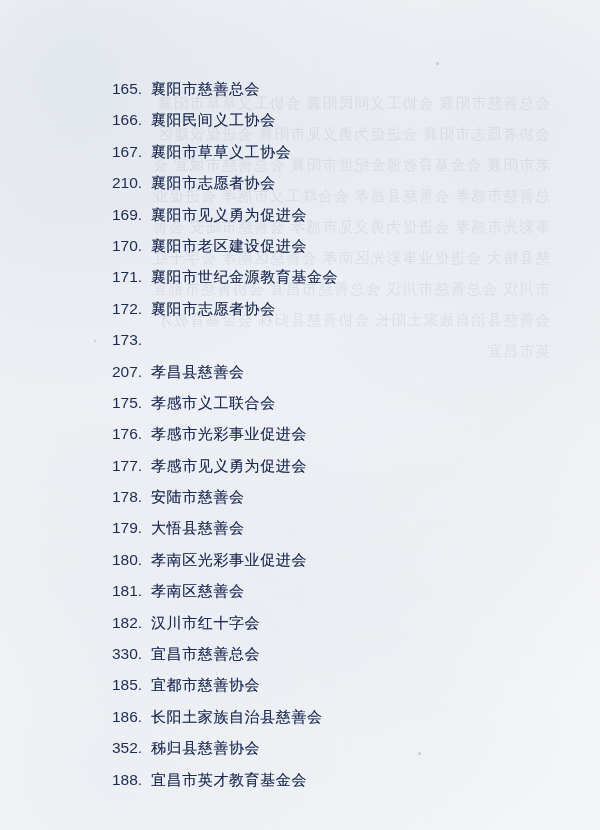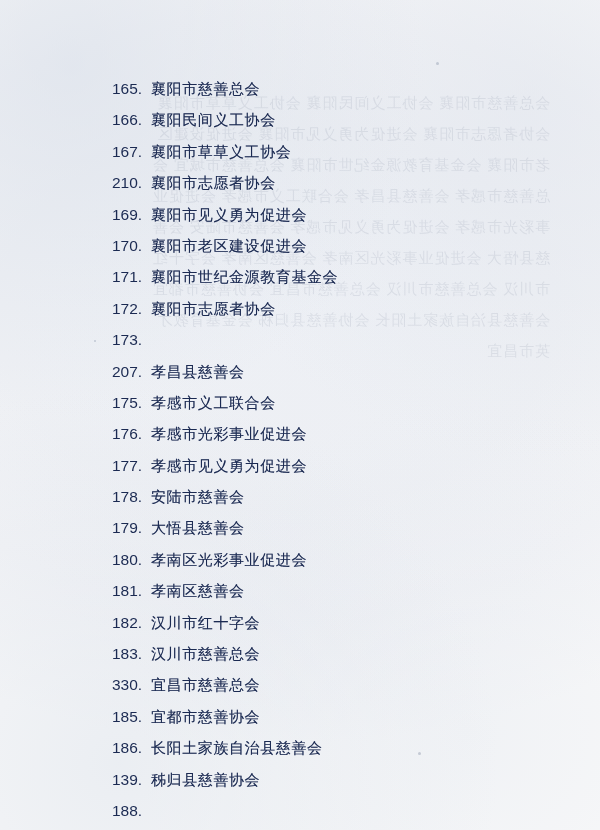--- a/index.html
+++ b/index.html
@@ -178,38 +178,35 @@
       </li>
       <li>
         <span class="num">181.</span>
         <span class="title">孝南区慈善会</span>
       </li>
       <li>
         <span class="num">182.</span>
         <span class="title">汉川市红十字会</span>
       </li>
       <li>
-        <span class="num">183.</span>
-        <span class="title">汉川市慈善总会</span>
-      </li>
-      <li>
         <span class="num">330.</span>
         <span class="title">宜昌市慈善总会</span>
       </li>
       <li>
         <span class="num">185.</span>
         <span class="title">宜都市慈善协会</span>
       </li>
       <li>
         <span class="num">186.</span>
         <span class="title">长阳土家族自治县慈善会</span>
       </li>
       <li>
-        <span class="num">139.</span>
+        <span class="num">352.</span>
         <span class="title">秭归县慈善协会</span>
       </li>
       <li>
         <span class="num">188.</span>
+        <span class="title">宜昌市英才教育基金会</span>
       </li>
     </ul>
 
   </div>
 </div>
 
 </body></html>

